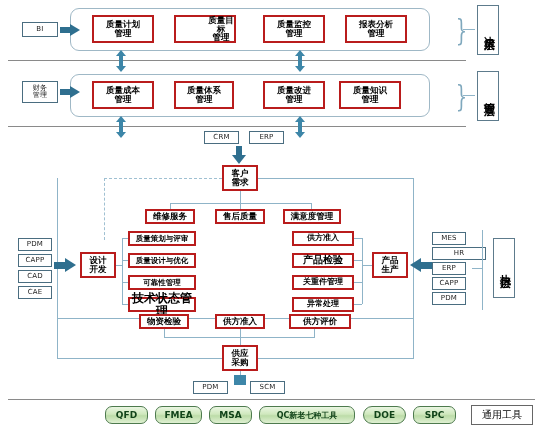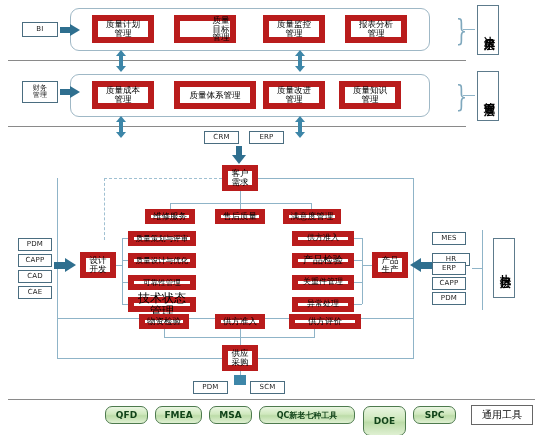--- a/index.html
+++ b/index.html
@@ -2,23 +2,23 @@
 <html><head>
 <meta charset="utf-8">
 <style>
   html,body{margin:0;padding:0;background:#ffffff;}
   body{width:543px;height:435px;position:relative;overflow:hidden;
        font-family:"DejaVu Sans","Liberation Sans",sans-serif;color:#000;}
   #canvas{position:absolute;left:0;top:0;width:543px;height:435px;}
   .abs{position:absolute;box-sizing:border-box;}
 
   
-  .wbox{background:#ffffff;border:6px solid #b91c1c;
+  .wbox{background:#ffffff;border:2px solid #b91c1c;
         display:flex;align-items:center;justify-content:center;
-        text-align:center;line-height:1.05;font-weight:normal;color:#000;}
+        text-align:center;line-height:1.05;font-weight:bold;color:#000;}
   .wbox.gray{border:1px solid #666;}
 
   
   .tag{font-size:7px;font-weight:normal;letter-spacing:.2px;
        background:#fff;border:1px solid #4a6d80;color:#222;}
 
   
   .cn{font-size:8.5px;}
 
   
@@ -122,21 +122,21 @@
   </div>
   <div class="fatarrow" style="left:60px;top:86px;width:20px;height:12px;">
     <div class="shaft" style="left:0;top:3px;width:11px;height:6px;"></div>
     <div class="head" style="left:10px;top:0;border-top:6px solid transparent;border-bottom:6px solid transparent;border-left:10px solid #2f6f8f;"></div>
   </div>
 
   <div class="abs wbox cn" style="left:92px;top:81px;width:62px;height:28px;flex-direction:column;">
     <span>质量成本</span>
     <span>管理</span>
   </div>
-  <div class="abs wbox cn" style="left:174px;top:81px;width:82px;height:28px;">
+  <div class="abs wbox cn" style="left:174px;top:81px;width:60px;height:28px;flex-direction:column;">
     <span>质量体系</span>
     <span>管理</span>
   </div>
   <div class="abs wbox cn" style="left:263px;top:81px;width:62px;height:28px;flex-direction:column;">
     <span>质量改进</span>
     <span>管理</span>
   </div>
   <div class="abs wbox cn" style="left:339px;top:81px;width:62px;height:28px;flex-direction:column;">
     <span>质量知识</span>
     <span>管理</span>
@@ -233,32 +233,32 @@
     <span>产品</span>
     <span>生产</span>
   </div>
 
   <div class="fatarrow" style="left:410px;top:258px;width:22px;height:14px;">
     <div class="shaft" style="left:11px;top:4px;width:11px;height:7px;"></div>
     <div class="head" style="left:0;top:0;border-top:7px solid transparent;border-bottom:7px solid transparent;border-right:11px solid #2f6f8f;"></div>
   </div>
 
   <div class="abs wbox tag" style="left:432px;top:232px;width:34px;height:13px;">MES</div>
-  <div class="abs wbox tag" style="left:432px;top:253px;width:38px;height:13px;text-align:center;">HR</div>
+  <div class="abs wbox tag" style="left:432px;top:247px;width:54px;height:13px;text-align:center;">HR</div>
   <div class="abs wbox tag" style="left:432px;top:262px;width:34px;height:13px;">ERP</div>
   <div class="abs wbox tag" style="left:432px;top:277px;width:34px;height:13px;">CAPP</div>
   <div class="abs wbox tag" style="left:432px;top:292px;width:34px;height:13px;">PDM</div>
 
   <div class="abs lnv" style="left:482px;top:230px;width:1px;height:80px;background:#8fb4c8;"></div>
   <div class="abs ln" style="left:472px;top:268px;width:11px;height:1px;"></div>
   <div class="abs vlabel" style="left:493px;top:238px;width:22px;height:60px;">执行层</div>
 
   <div class="abs wbox cn" style="left:139px;top:314px;width:50px;height:15px;">物资检验</div>
   <div class="abs wbox cn" style="left:215px;top:314px;width:50px;height:15px;">供方准入</div>
-  <div class="abs wbox cn" style="left:289px;top:314px;width:72px;height:15px;">供方评价</div>
+  <div class="abs wbox cn" style="left:289px;top:314px;width:62px;height:15px;">供方评价</div>
 
   <div class="abs lnv" style="left:164px;top:329px;width:1px;height:8px;"></div>
   <div class="abs lnv" style="left:240px;top:329px;width:1px;height:8px;"></div>
   <div class="abs lnv" style="left:314px;top:329px;width:1px;height:8px;"></div>
   <div class="abs ln" style="left:164px;top:337px;width:151px;height:1px;"></div>
   <div class="abs lnv" style="left:240px;top:337px;width:1px;height:8px;"></div>
 
   <div class="abs wbox cn" style="left:222px;top:345px;width:36px;height:26px;flex-direction:column;">
     <span>供应</span>
     <span>采购</span>
@@ -274,18 +274,18 @@
 
   <div class="abs wbox tag" style="left:193px;top:381px;width:35px;height:13px;">PDM</div>
   <div class="abs wbox tag" style="left:250px;top:381px;width:35px;height:13px;">SCM</div>
 
   <div class="abs hr" style="left:8px;top:399px;width:527px;"></div>
 
   <div class="abs pill" style="left:105px;top:406px;width:43px;height:18px;">QFD</div>
   <div class="abs pill" style="left:155px;top:406px;width:47px;height:18px;">FMEA</div>
   <div class="abs pill" style="left:209px;top:406px;width:43px;height:18px;">MSA</div>
   <div class="abs pill wide" style="left:259px;top:406px;width:96px;height:18px;">QC新老七种工具</div>
-  <div class="abs pill" style="left:363px;top:406px;width:43px;height:30px;">DOE</div>
+  <div class="abs pill" style="left:363px;top:406px;width:43px;height:18px;border-radius:9px;">DOE</div>
   <div class="abs pill" style="left:413px;top:406px;width:43px;height:18px;">SPC</div>
 
   <div class="abs wbox gray" style="left:471px;top:405px;width:62px;height:20px;font-size:10px;font-weight:normal;">通用工具</div>
 
 </div>
 
 </body></html>

